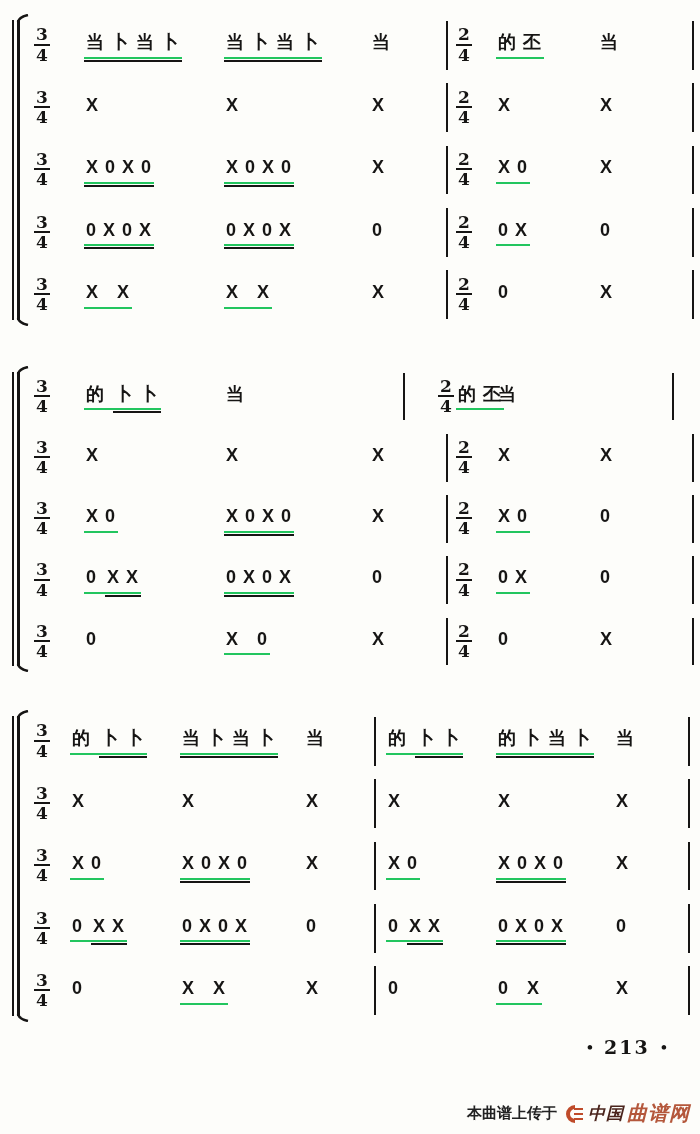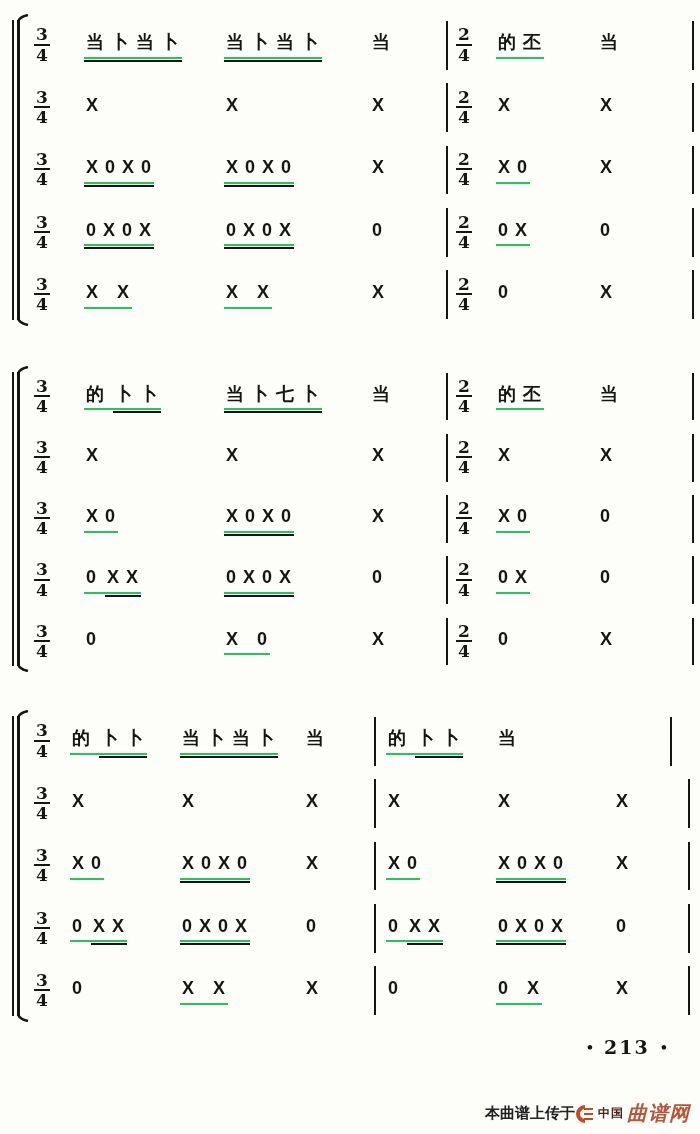--- a/index.html
+++ b/index.html
@@ -33,24 +33,24 @@
   .seg.u2::after{content:"";position:absolute;left:0;right:0;bottom:-5px;height:2px;background:#161514;}
   
   .bar-cell,.end-cell{display:flex;justify-content:center;align-self:stretch;align-items:center;}
   .bar-cell .stroke,.end-cell .stroke{width:2px;height:78%;background:#161514;}
   .end-cell{justify-content:flex-end;padding-right:6px;}
   
   .pagenum{position:absolute;top:1036px;right:32px;display:flex;align-items:center;gap:10px;
     font-family:"DejaVu Serif","Liberation Serif",serif;font-weight:bold;font-size:19px;letter-spacing:2px;}
   .pagenum .dot{font-size:13px;letter-spacing:0;}
   
-  .footer{position:absolute;top:1100px;right:10px;display:flex;align-items:center;font-size:15px;}
+  .footer{position:absolute;top:1100px;right:10px;display:flex;align-items:center;gap:8px;font-size:15px;}
   .footer .uploader{font-weight:700;color:#222;}
   .logo{display:inline-flex;align-items:center;gap:3px;}
-  .logo-cn{font-weight:bold;font-size:12px;color:#4a241c;letter-spacing:1px;}
+  .logo-cn{font-weight:bold;font-style:italic;font-size:17px;color:#4a241c;letter-spacing:1px;}
   .logo-rest{font-weight:bold;font-style:italic;font-size:20px;color:#b4573b;letter-spacing:1px;}
 </style>
 </head>
 <body>
 
 <div>
   <div id="systems">
       <div class="system sys-0">
         <svg class="bracket" width="26" height="312" viewBox="0 0 26 312" preserveAspectRatio="none">
           <rect x="4" y="6" width="2" height="300" fill="#161514"></rect>
@@ -117,21 +117,20 @@
       <div class="system sys-1">
         <svg class="bracket" width="26" height="306" viewBox="0 0 26 306" preserveAspectRatio="none">
           <rect x="4" y="6" width="2" height="294" fill="#161514"></rect>
           <rect x="9" y="6" width="3" height="294" fill="#161514"></rect>
           <path d="M10 8 Q11 3 20 1" stroke="#161514" stroke-width="2.5" fill="none"></path>
           <path d="M10 298 Q11 303 20 305" stroke="#161514" stroke-width="2.5" fill="none"></path>
         </svg>
         <div class="nrow">
           <div class="cell ts-cell"><span class="ts"><span class="num">3</span><span class="den">4</span></span></div>
           <div class="cell beat-cell"><span class="seg u1">的 </span><span class="seg u2">卜 卜</span></div>
-          <div class="cell beat-cell"><span class="seg u2">当 卜 七 卜</span></div>
           <div class="cell beat-cell"><span class="seg u0">当</span></div>
           <div class="cell bar-cell"><div class="stroke"></div></div>
           <div class="cell ts-cell"><span class="ts"><span class="num">2</span><span class="den">4</span></span></div>
           <div class="cell beat-cell"><span class="seg u1">的 丕</span></div>
           <div class="cell beat-cell"><span class="seg u0">当</span></div>
           <div class="cell end-cell"><div class="stroke"></div></div>
         </div>
         <div class="nrow">
           <div class="cell ts-cell"><span class="ts"><span class="num">3</span><span class="den">4</span></span></div>
           <div class="cell beat-cell"><span class="seg u0">X</span></div>
@@ -184,20 +183,21 @@
           <path d="M10 8 Q11 3 20 1" stroke="#161514" stroke-width="2.5" fill="none"></path>
           <path d="M10 304 Q11 309 20 311" stroke="#161514" stroke-width="2.5" fill="none"></path>
         </svg>
         <div class="nrow">
           <div class="cell ts-cell"><span class="ts"><span class="num">3</span><span class="den">4</span></span></div>
           <div class="cell beat-cell"><span class="seg u1">的 </span><span class="seg u2">卜 卜</span></div>
           <div class="cell beat-cell"><span class="seg u2">当 卜 当 卜</span></div>
           <div class="cell beat-cell"><span class="seg u0">当</span></div>
           <div class="cell bar-cell"><div class="stroke"></div></div>
           <div class="cell beat-cell"><span class="seg u1">的 </span><span class="seg u2">卜 卜</span></div>
+          <div class="cell beat-cell"><span class="seg u2">的 卜 当 卜</span></div>
           <div class="cell beat-cell"><span class="seg u0">当</span></div>
           <div class="cell end-cell"><div class="stroke"></div></div>
         </div>
         <div class="nrow">
           <div class="cell ts-cell"><span class="ts"><span class="num">3</span><span class="den">4</span></span></div>
           <div class="cell beat-cell"><span class="seg u0">X</span></div>
           <div class="cell beat-cell"><span class="seg u0">X</span></div>
           <div class="cell beat-cell"><span class="seg u0">X</span></div>
           <div class="cell bar-cell"><div class="stroke"></div></div>
           <div class="cell beat-cell"><span class="seg u0">X</span></div>

